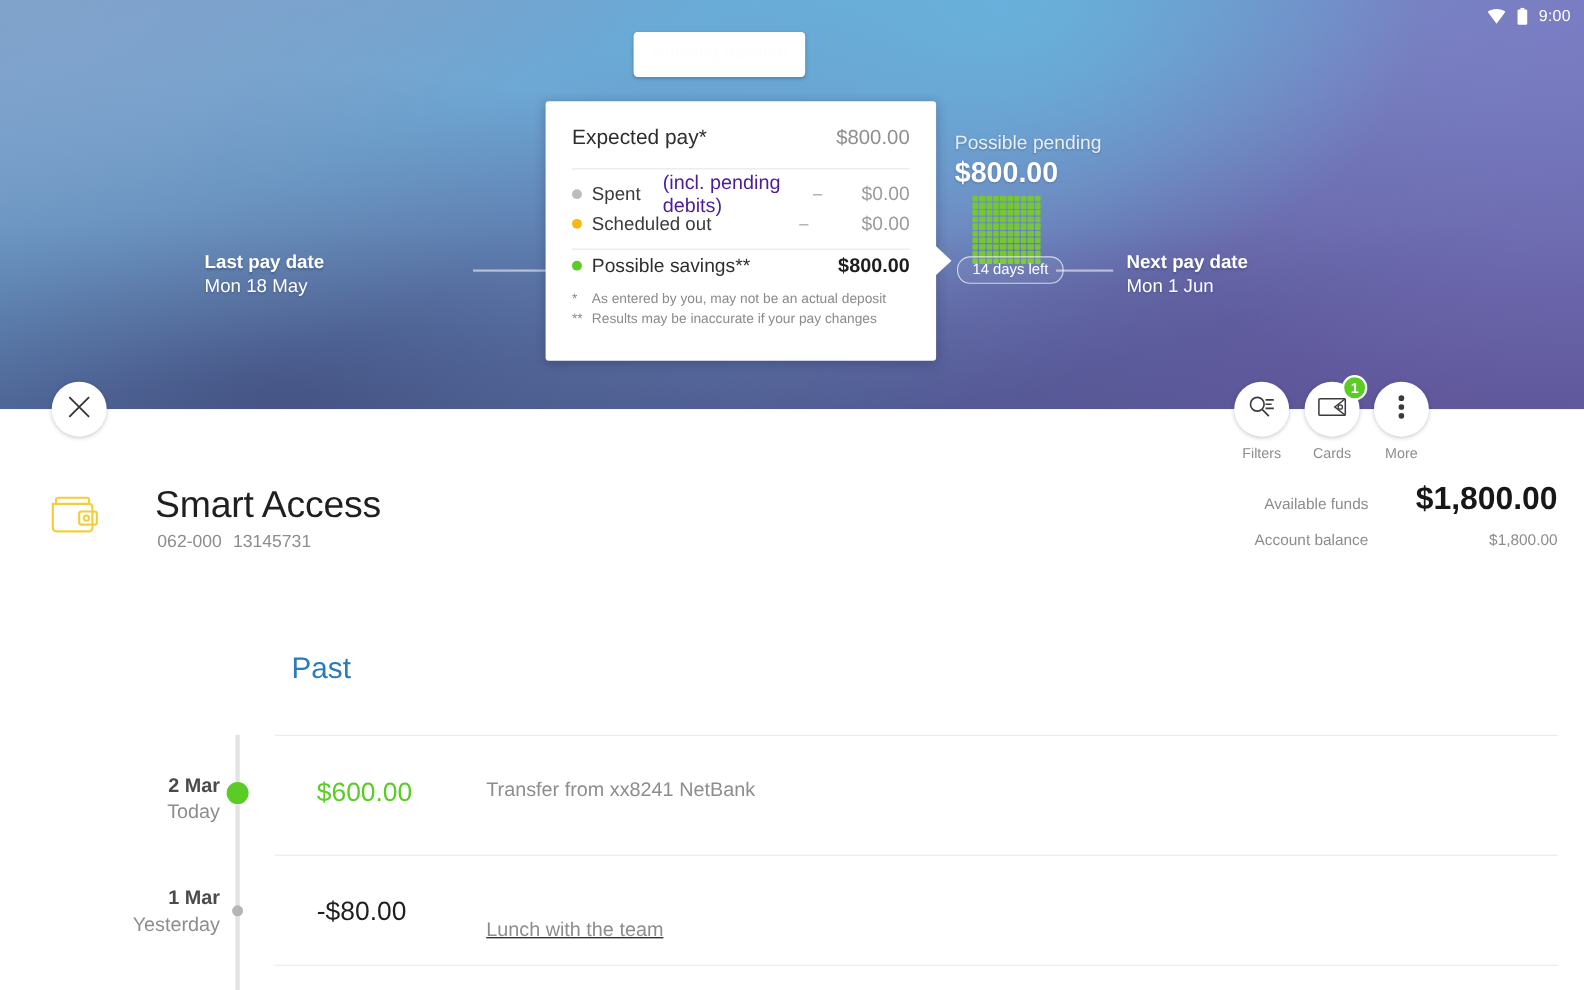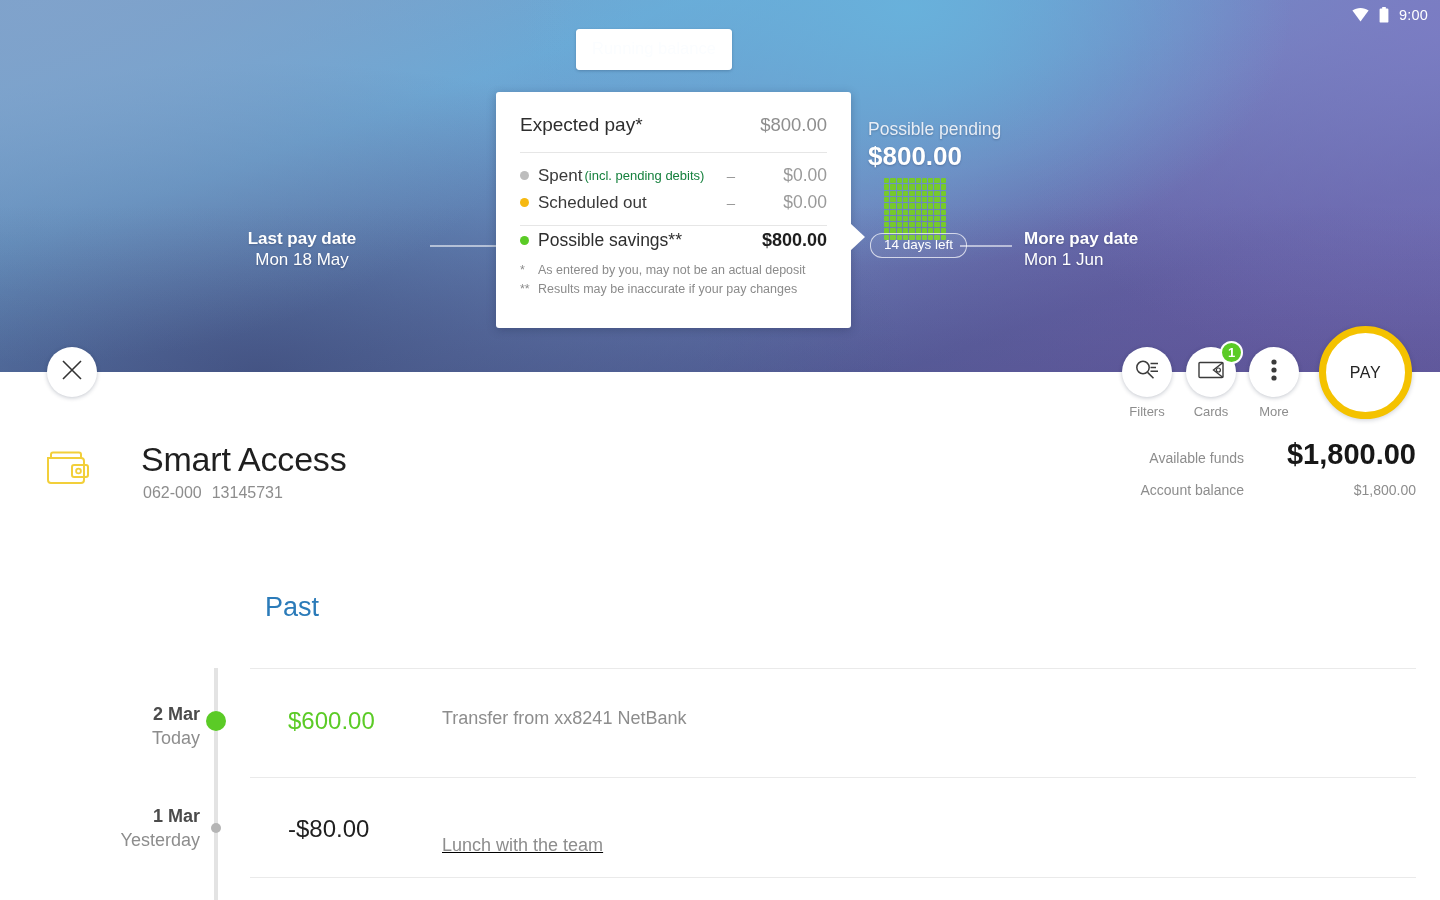--- a/index.html
+++ b/index.html
@@ -56,21 +56,21 @@
   .seg.active{ background:#ffffff; color:#2c2c2c; }
 
   
   .tl-line{ position:absolute; height:2px; background:rgba(255,255,255,.55); z-index:5;}
   .tl-left{ left:430px; top:245px; width:78px; }
   .tl-right{ left:960px; top:245px; width:52px; }
 
   .paylabel{ position:absolute; z-index:12; color:#fff; text-shadow:0 1px 2px rgba(30,40,70,.30); }
   .paylabel .t1{ font-size:17px; font-weight:bold; line-height:21px; }
   .paylabel .t2{ font-size:17px; line-height:22px; font-weight:normal; }
-  .pl-left{ left:186px; top:228px; width:232px; text-align:center; }
+  .pl-left{ left:186px; top:228px; width:232px; text-align:left; }
   .pl-right{ left:1024px; top:228px; width:240px; text-align:left; }
 
   
   .card{
     position:absolute; left:496px; top:92px; width:355px; height:236px;
     background:#fff; border-radius:3px; z-index:20;
     box-shadow:0 2px 10px rgba(25,35,70,.30);
     padding:0 24px;
   }
   .card .arrow{
@@ -83,21 +83,21 @@
   .r-exp .lbl{ font-size:19px; color:#2e2e2e; }
   .r-exp .amt{ margin-left:auto; font-size:18.5px; color:#8e8e8e; }
   .hr{ height:1px; background:#e6e6e6; }
   .mid{ padding:9px 0 9px; }
   .line{ display:flex; align-items:center; height:27px; }
   .dot{ width:9px;height:9px;border-radius:50%; margin-right:9px; flex:none; }
   .dot.grey{ background:#bdbdbd; }
   .dot.amber{ background:#f6b911; }
   .dot.green{ background:#5bcb26; }
   .line .lbl{ font-size:17px; color:#3a3a3a; }
-  .line .sub{ font-size:13px; color:#15803d; margin-left:2px; }
+  .line .sub{ font-size:18px; color:#4c1d95; margin-left:20px; }
   .line .dash{ margin-left:auto; font-size:15px; color:#9a9a9a; padding-right:22px;}
   .line .amt{ font-size:17.5px; color:#9a9a9a; width:70px; text-align:right; }
   .r-sav{ padding:11px 0 10px; }
   .r-sav .lbl{ font-size:17.5px; color:#2e2e2e; }
   .r-sav .amt{ margin-left:auto; font-size:18px; font-weight:bold; color:#1d1d1d; }
   .notes{ padding-top:8px; }
   .note{ display:flex; font-size:12.5px; color:#8b8b8b; line-height:19px; }
   .note .star{ width:18px; flex:none; }
 
   
@@ -201,21 +201,21 @@
   </div>
 
   <div class="tl-line tl-left"></div>
   <div class="tl-line tl-right"></div>
 
   <div class="paylabel pl-left">
     <div class="t1">Last pay date</div>
     <div class="t2">Mon 18 May</div>
   </div>
   <div class="paylabel pl-right">
-    <div class="t1">More pay date</div>
+    <div class="t1">Next pay date</div>
     <div class="t2">Mon 1 Jun</div>
   </div>
 
   <div class="savings">
     <div class="sv-title">Possible pending</div>
     <div class="sv-amt">$800.00</div>
     <div class="sv-grid" id="savings-grid">
         <i style="background: rgb(118, 201, 44);"></i>
         <i style="background: rgb(118, 201, 44);"></i>
         <i style="background: rgb(118, 201, 44);"></i>
@@ -405,21 +405,20 @@
         <svg width="6" height="22" viewBox="0 0 6 22">
           <circle cx="3" cy="3" r="2.6" fill="#3b3b3b"></circle>
           <circle cx="3" cy="11" r="2.6" fill="#3b3b3b"></circle>
           <circle cx="3" cy="19" r="2.6" fill="#3b3b3b"></circle>
         </svg>
       </span>
     </div>
     <span class="cap">More</span>
   </div>
 
-  <div class="pay-btn">PAY</div>
 
   <div class="acct"></div>
 
   <span class="wallet">
     <svg width="46" height="36" viewBox="0 0 46 36">
       <path d="M3 8 H36 a3 3 0 0 1 3 3 V30 a3 3 0 0 1 -3 3 H6 a3 3 0 0 1 -3 -3 Z" fill="none" stroke="#f2cf3a" stroke-width="2"></path>
       <path d="M6 8 V4.5 a2 2 0 0 1 2 -2 H34 a2 2 0 0 1 2 2 V8" fill="none" stroke="#f2cf3a" stroke-width="2"></path>
       <rect x="27" y="15" width="16" height="12" rx="2" fill="none" stroke="#f2cf3a" stroke-width="2"></rect>
       <circle cx="33.5" cy="21" r="2.4" fill="none" stroke="#f2cf3a" stroke-width="1.8"></circle>
     </svg>

